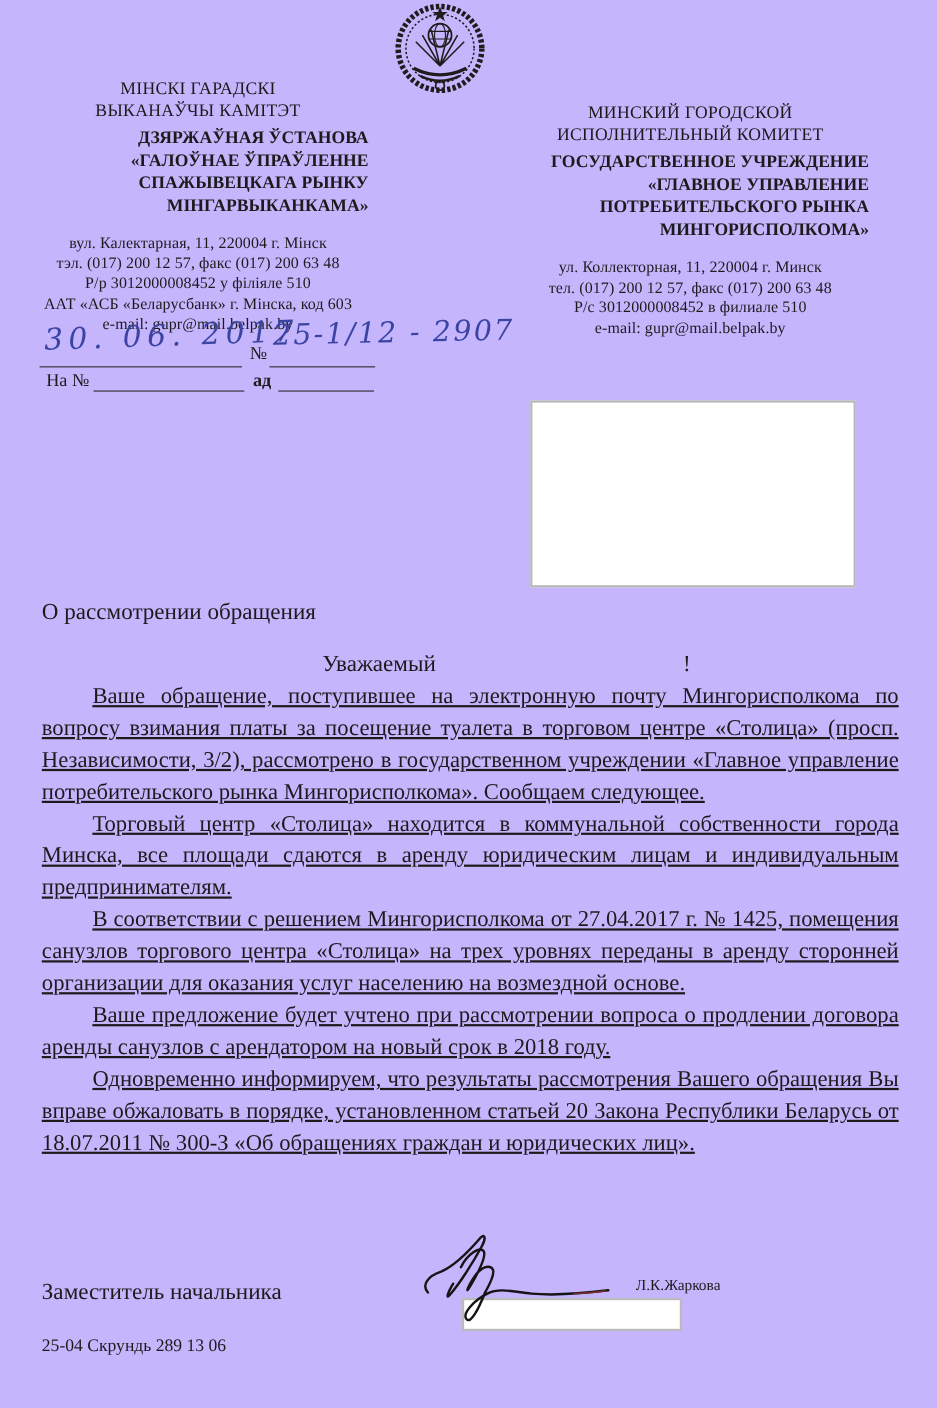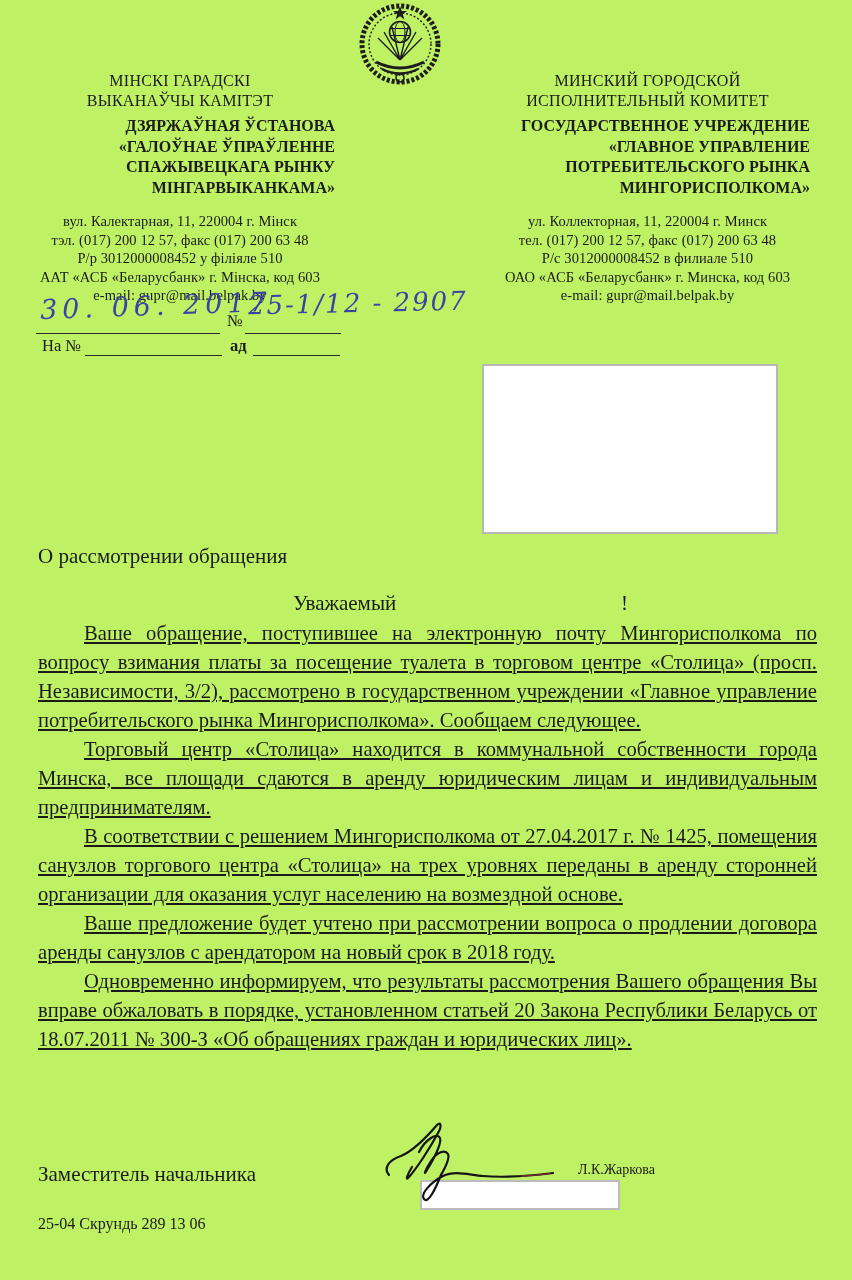--- a/index.html
+++ b/index.html
@@ -5,30 +5,30 @@
   :root{
     --ink:#1b1b1b;
     --hw-ink:#3b43a3;
     --redact-border:#b7b7b7;
   }
   html,body{margin:0;padding:0;background:#e8e8e8;}
   #page{
     position:relative;
     width:852px;height:1280px;
     margin:0 auto;
-    background:#bef264;
+    background:#c4b5fd;
     font-family:"Liberation Serif", serif;
     color:var(--ink);
     overflow:hidden;
   }
   
   .emblem{position:absolute;left:358px;top:2px;width:84px;height:84px;}
   .lh-col{position:absolute;top:71px;text-align:center;line-height:20px;}
   .lh-left{left:25px;width:310px;}
-  .lh-right{left:485px;width:325px;}
+  .lh-right{left:465px;width:325px;margin-top:22px;}
   .lh-committee{font-size:16px;letter-spacing:.3px;}
   .lh-org{font-weight:bold;font-size:16px;margin-top:5px;line-height:20.5px;text-align:right;}
   .lh-addr{font-size:14.5px;line-height:18.6px;margin-top:14px;letter-spacing:.1px;}
   
   .ref{position:absolute;left:36px;top:292px;width:470px;height:72px;font-size:16.5px;}
   .hw{font-family:"DejaVu Serif", serif;font-style:italic;color:var(--hw-ink);white-space:nowrap;}
   .hw-date{position:absolute;left:4px;top:-2px;font-size:27px;letter-spacing:5px;transform:rotate(-2deg);}
   .date-line{position:absolute;left:0;top:41px;width:184px;border-bottom:1.6px solid #2a2a2a;}
   .no-label{position:absolute;left:191px;top:19px;}
   .no-line{position:absolute;left:209px;top:41px;width:96px;border-bottom:1.6px solid #2a2a2a;}
@@ -104,21 +104,20 @@
     <div class="lh-org">
       <div>ГОСУДАРСТВЕННОЕ УЧРЕЖДЕНИЕ</div>
       <div>«ГЛАВНОЕ УПРАВЛЕНИЕ</div>
       <div>ПОТРЕБИТЕЛЬСКОГО РЫНКА</div>
       <div>МИНГОРИСПОЛКОМА»</div>
     </div>
     <div class="lh-addr">
       <div>ул. Коллекторная, 11, 220004 г. Минск</div>
       <div>тел. (017) 200 12 57, факс (017) 200 63 48</div>
       <div>Р/с 3012000008452 в филиале 510</div>
-      <div>ОАО «АСБ «Беларусбанк» г. Минска, код 603</div>
       <div>e-mail: gupr@mail.belpak.by</div>
     </div>
   </div>
 
   <div class="ref">
     <span class="hw hw-date">30. 06. 2017</span>
     <span class="date-line"></span>
     <span class="no-label">№</span>
     <span class="no-line"></span>
     <span class="hw hw-number">25-1/12 - 2907</span>

